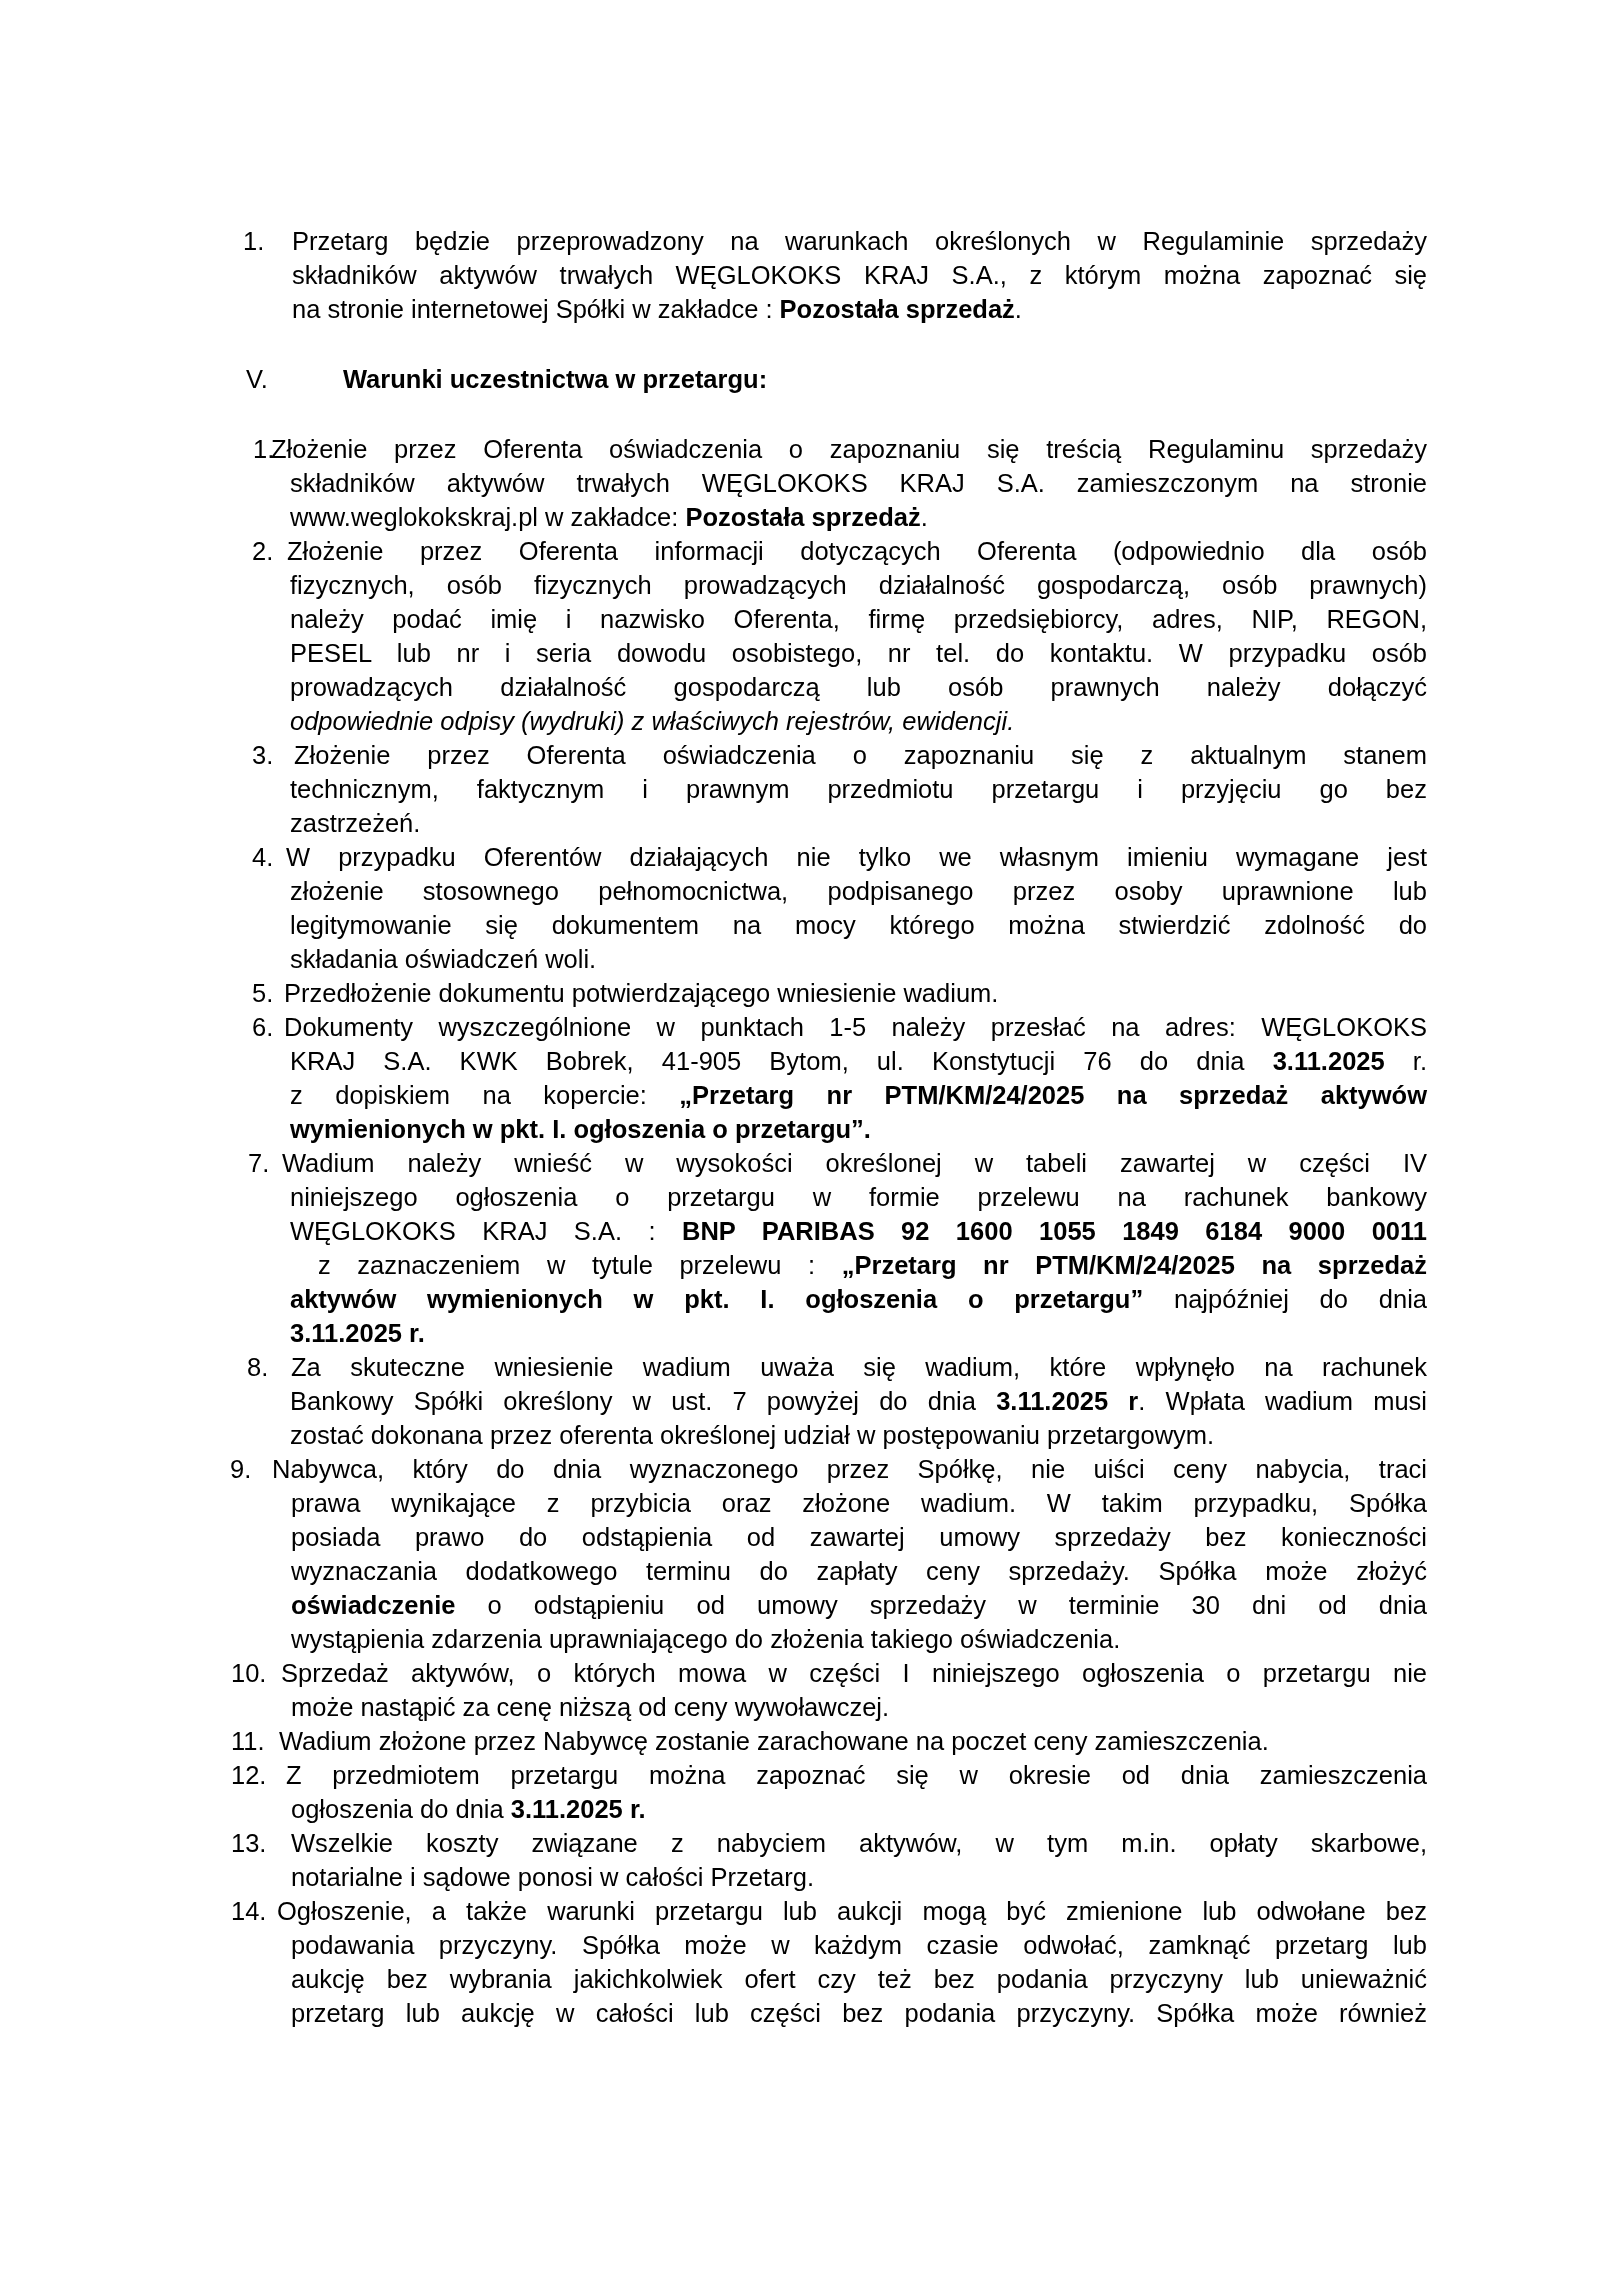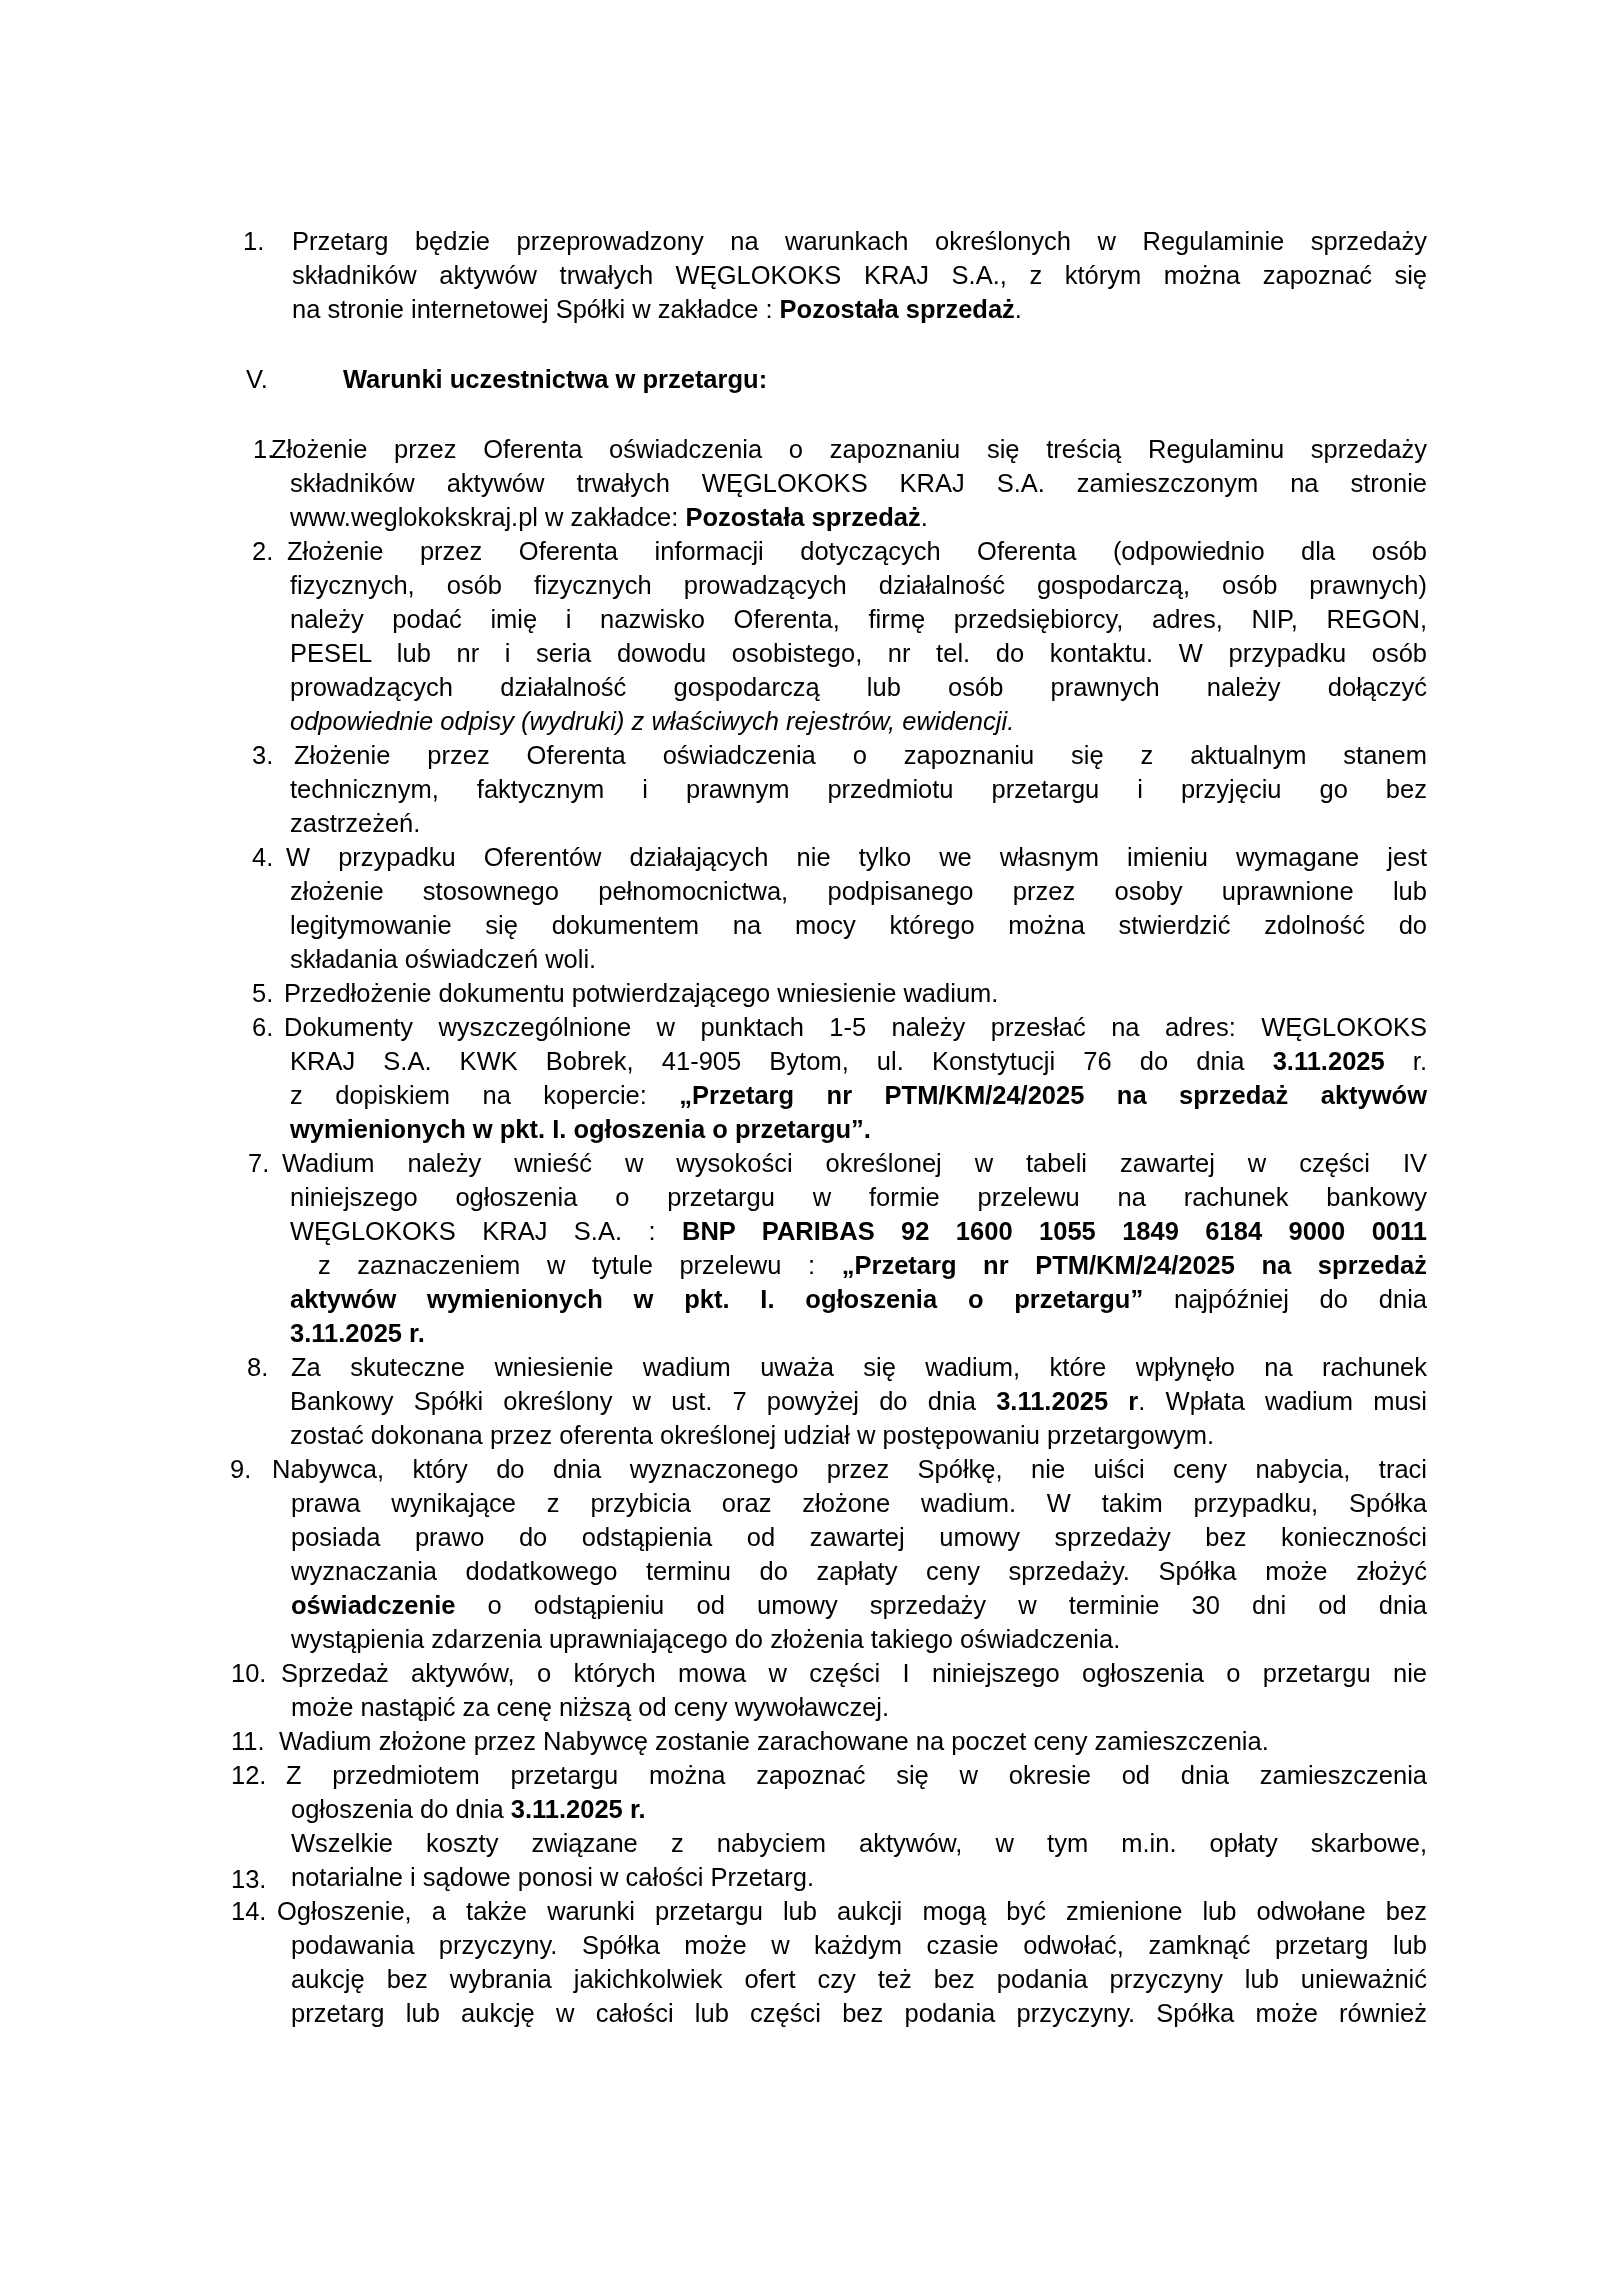--- a/index.html
+++ b/index.html
@@ -206,21 +206,21 @@
         <div class="line">
           <span class="num" style="left: 231px;">12.</span>
           <div class="txt" style="left: 286px;"><span>Z przedmiotem  przetargu można zapoznać się w okresie od dnia zamieszczenia</span></div>
         </div>
         <div class="line">
           <div class="txt last" style="left: 291px;"><span>ogłoszenia do  dnia  </span><span class="b">3.11.2025 r.</span></div>
         </div>
       </div>
       <div class="item">
         <div class="line">
-          <span class="num" style="left: 231px; margin-top: 36px;">13.</span>
+          <span class="num" style="left: 231px;">13.</span>
           <div class="txt" style="left: 291px;"><span>Wszelkie koszty związane z nabyciem aktywów, w tym m.in. opłaty skarbowe,</span></div>
         </div>
         <div class="line">
           <div class="txt last" style="left: 291px;"><span>notarialne i sądowe ponosi w całości Przetarg.</span></div>
         </div>
       </div>
       <div class="item">
         <div class="line">
           <span class="num" style="left: 231px;">14.</span>
           <div class="txt" style="left: 277px;"><span>Ogłoszenie, a także warunki przetargu lub aukcji mogą być zmienione lub odwołane bez</span></div>

